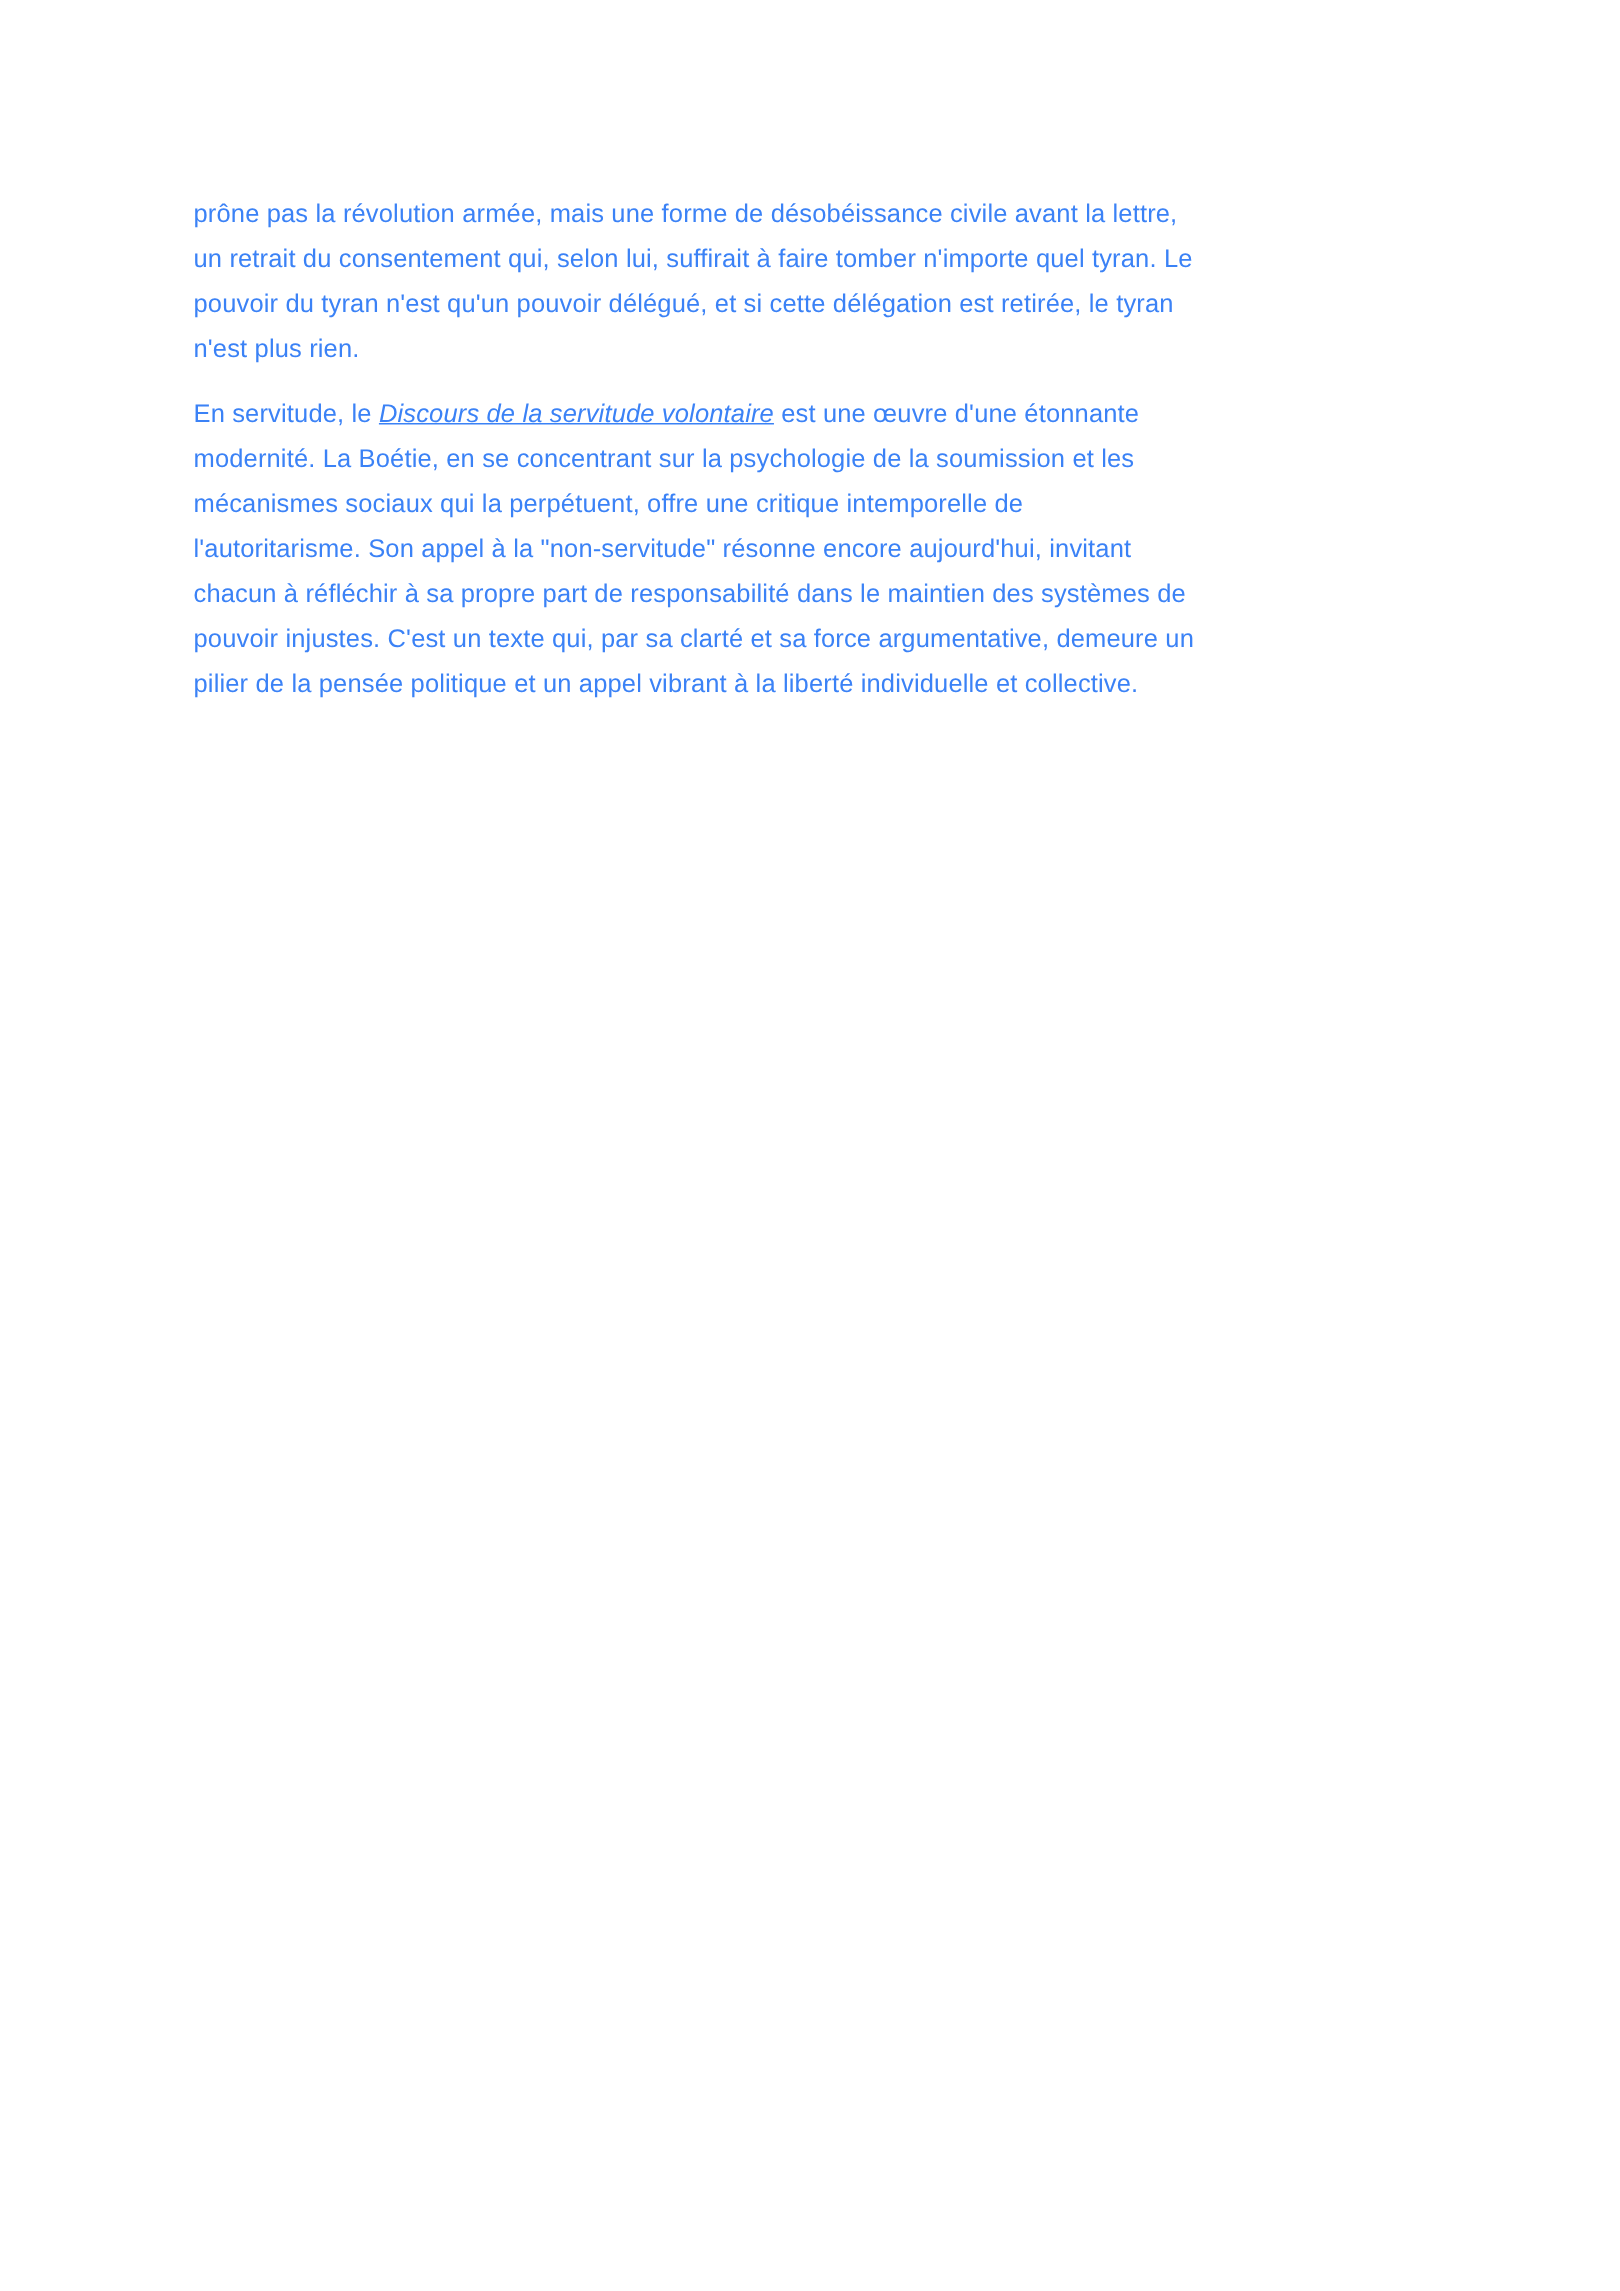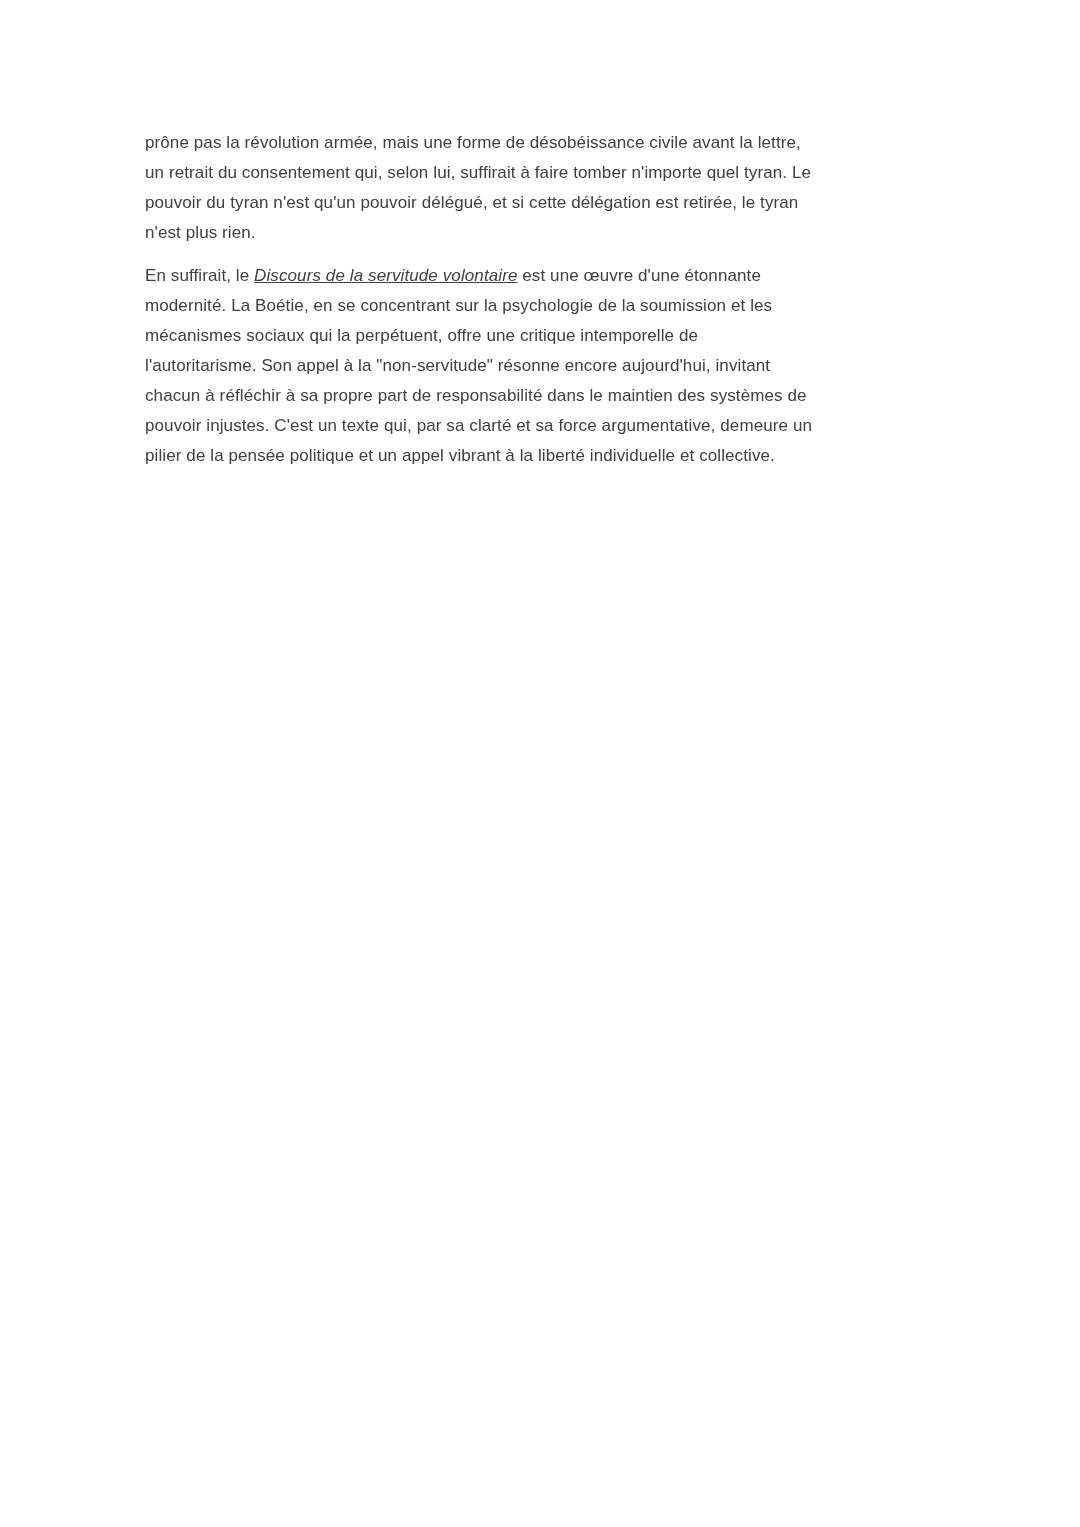--- a/index.html
+++ b/index.html
@@ -13,22 +13,21 @@
     height: 1527px;
     background: #ffffff;
     overflow: hidden;
     font-family: "Liberation Sans", sans-serif;
   }
   .content {
     position: absolute;
     left: 129px;
     top: 128px;
     width: 900px;
-    color: #404040;
-    margin-left: 16px;
+    color: #3b82f6;
   }
   .para {
     margin: 0 0 13px 0;
     font-size: 17px;
     line-height: 30px;
     white-space: pre-wrap;
     text-align: left;
     letter-spacing: 0.1px;
   }
   .para em {
@@ -38,21 +37,21 @@
 </style>
 </head>
 <body>
 
 <div class="page">
   <div class="content">
     <p class="para"><span>prône pas la révolution armée, mais une forme de désobéissance civile avant la lettre,
 un retrait du consentement qui, selon lui, suffirait à faire tomber n'importe quel tyran. Le
 pouvoir du tyran n'est qu'un pouvoir délégué, et si cette délégation est retirée, le tyran
 n'est plus rien.</span></p>
-    <p class="para"><span>En suffirait, le </span><em>Discours de la servitude volontaire</em><span> est une œuvre d'une étonnante
+    <p class="para"><span>En servitude, le </span><em>Discours de la servitude volontaire</em><span> est une œuvre d'une étonnante
 modernité. La Boétie, en se concentrant sur la psychologie de la soumission et les
 mécanismes sociaux qui la perpétuent, offre une critique intemporelle de
 l'autoritarisme. Son appel à la "non-servitude" résonne encore aujourd'hui, invitant
 chacun à réfléchir à sa propre part de responsabilité dans le maintien des systèmes de
 pouvoir injustes. C'est un texte qui, par sa clarté et sa force argumentative, demeure un
 pilier de la pensée politique et un appel vibrant à la liberté individuelle et collective.</span></p>
   </div>
 </div>
 
 </body></html>

